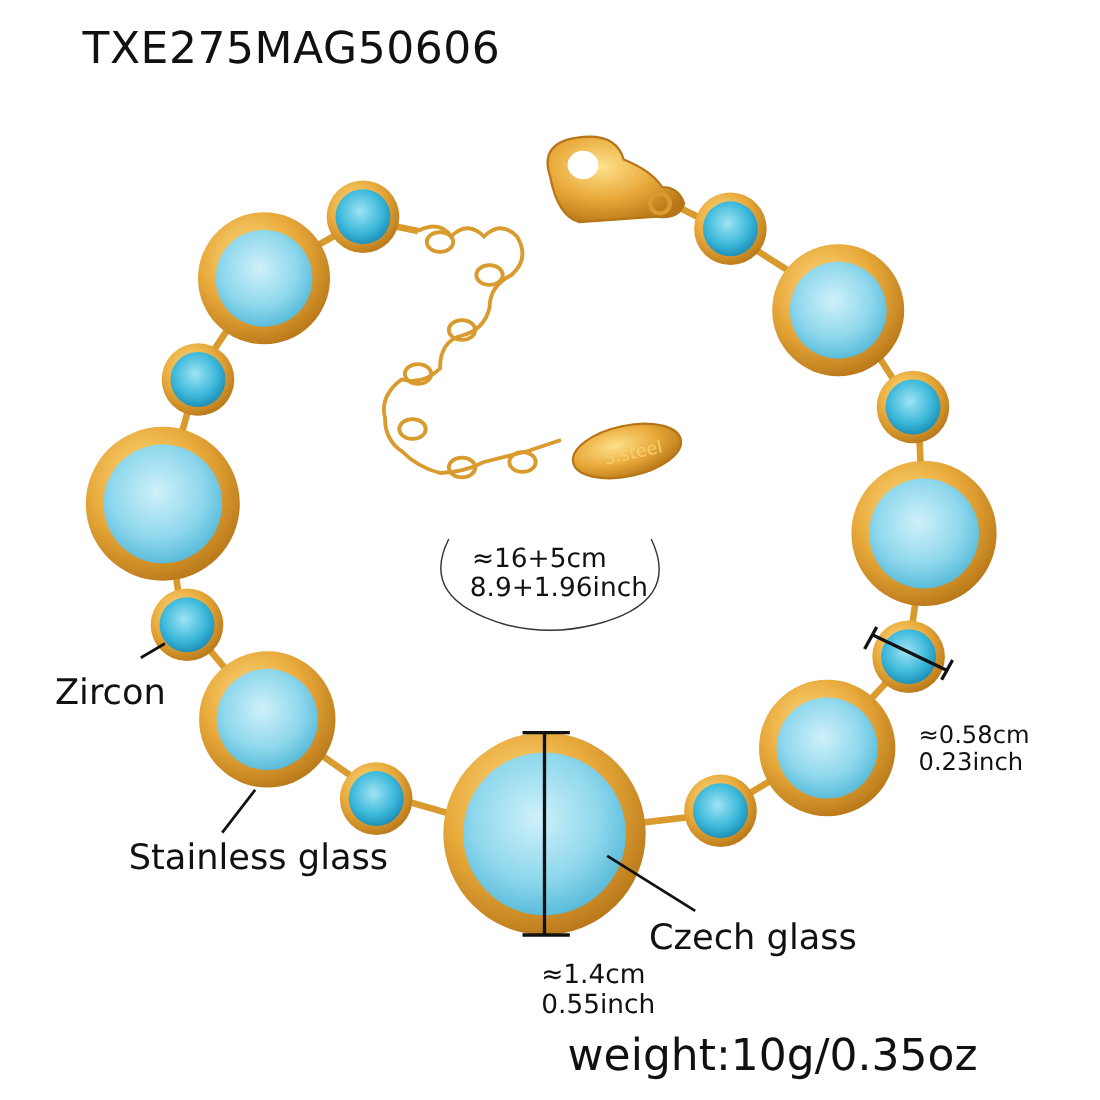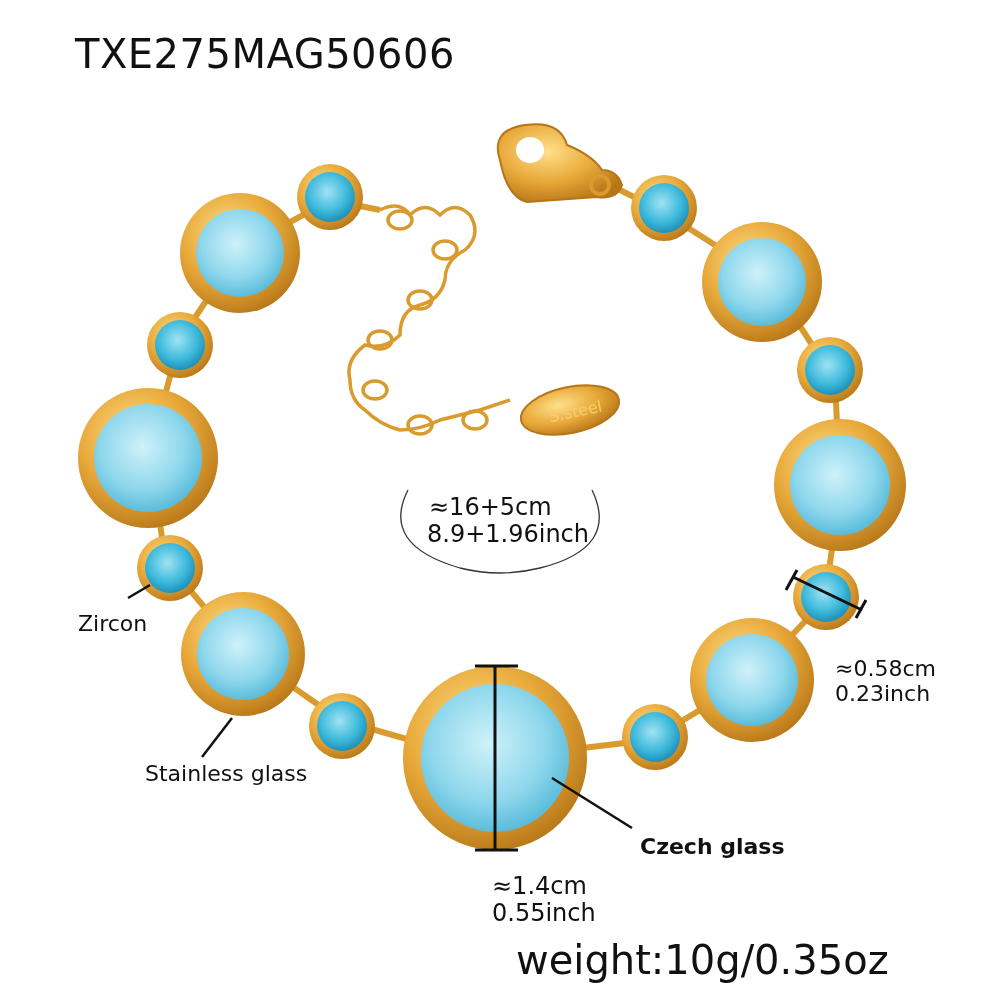--- a/index.html
+++ b/index.html
@@ -1,19 +1,19 @@
 <!DOCTYPE html>
 <html><head>
 <meta charset="utf-8">
 <style>
   html, body { margin:0; padding:0; background:#ffffff; }
   body { width:1000px; height:1000px; position:relative; overflow:hidden; font-family:"DejaVu Sans", sans-serif; }
   .abs { position:absolute; }
-  .title { left:75px; top:34px; font-size:40px; color:#111; letter-spacing:0.5px; line-height:1; }
-  .label { font-size:22px; color:#111; line-height:1.1; white-space:nowrap;margin-left:28px; }
+  .title { left:75px; top:24px; font-size:40px; color:#111; letter-spacing:0.5px; line-height:1; }
+  .label { font-size:32px; color:#111; line-height:1.1; white-space:nowrap; }
   .meas { font-size:24px; color:#111; line-height:1.12; white-space:nowrap; }
   .weight { left:516px; top:940px; font-size:40px; color:#111; line-height:1; }
   svg.art { position:absolute; left:0; top:0; }
 </style>
 </head>
 <body>
 
 <svg class="art" width="1000" height="1000" viewBox="0 0 1000 1000">
   <defs>
     <radialGradient id="gold" cx="40%" cy="35%" r="70%">
@@ -147,21 +147,21 @@
 
 <div class="abs title">TXE275MAG50606</div>
 
 <div class="abs meas" style="left:427px; top:494px;">
   <div style="padding-left:2px;">≈16+5cm</div>
   <div>8.9+1.96inch</div>
 </div>
 
 <div class="abs label" style="left:50px; top:612px;">Zircon</div>
 <div class="abs label" style="left:117px; top:762px;">Stainless glass</div>
-<div class="abs label" style="left:612px; top:835px;font-weight:bold;">Czech glass</div>
+<div class="abs label" style="left:590px; top:835px;">Czech glass</div>
 
 <div class="abs meas" style="left:835px; top:657px; font-size:22px;">
   <div>≈0.58cm</div>
   <div>0.23inch</div>
 </div>
 
 <div class="abs meas" style="left:456px; top:873px;margin-left:36px;">
   <div>≈1.4cm</div>
   <div>0.55inch</div>
 </div>

